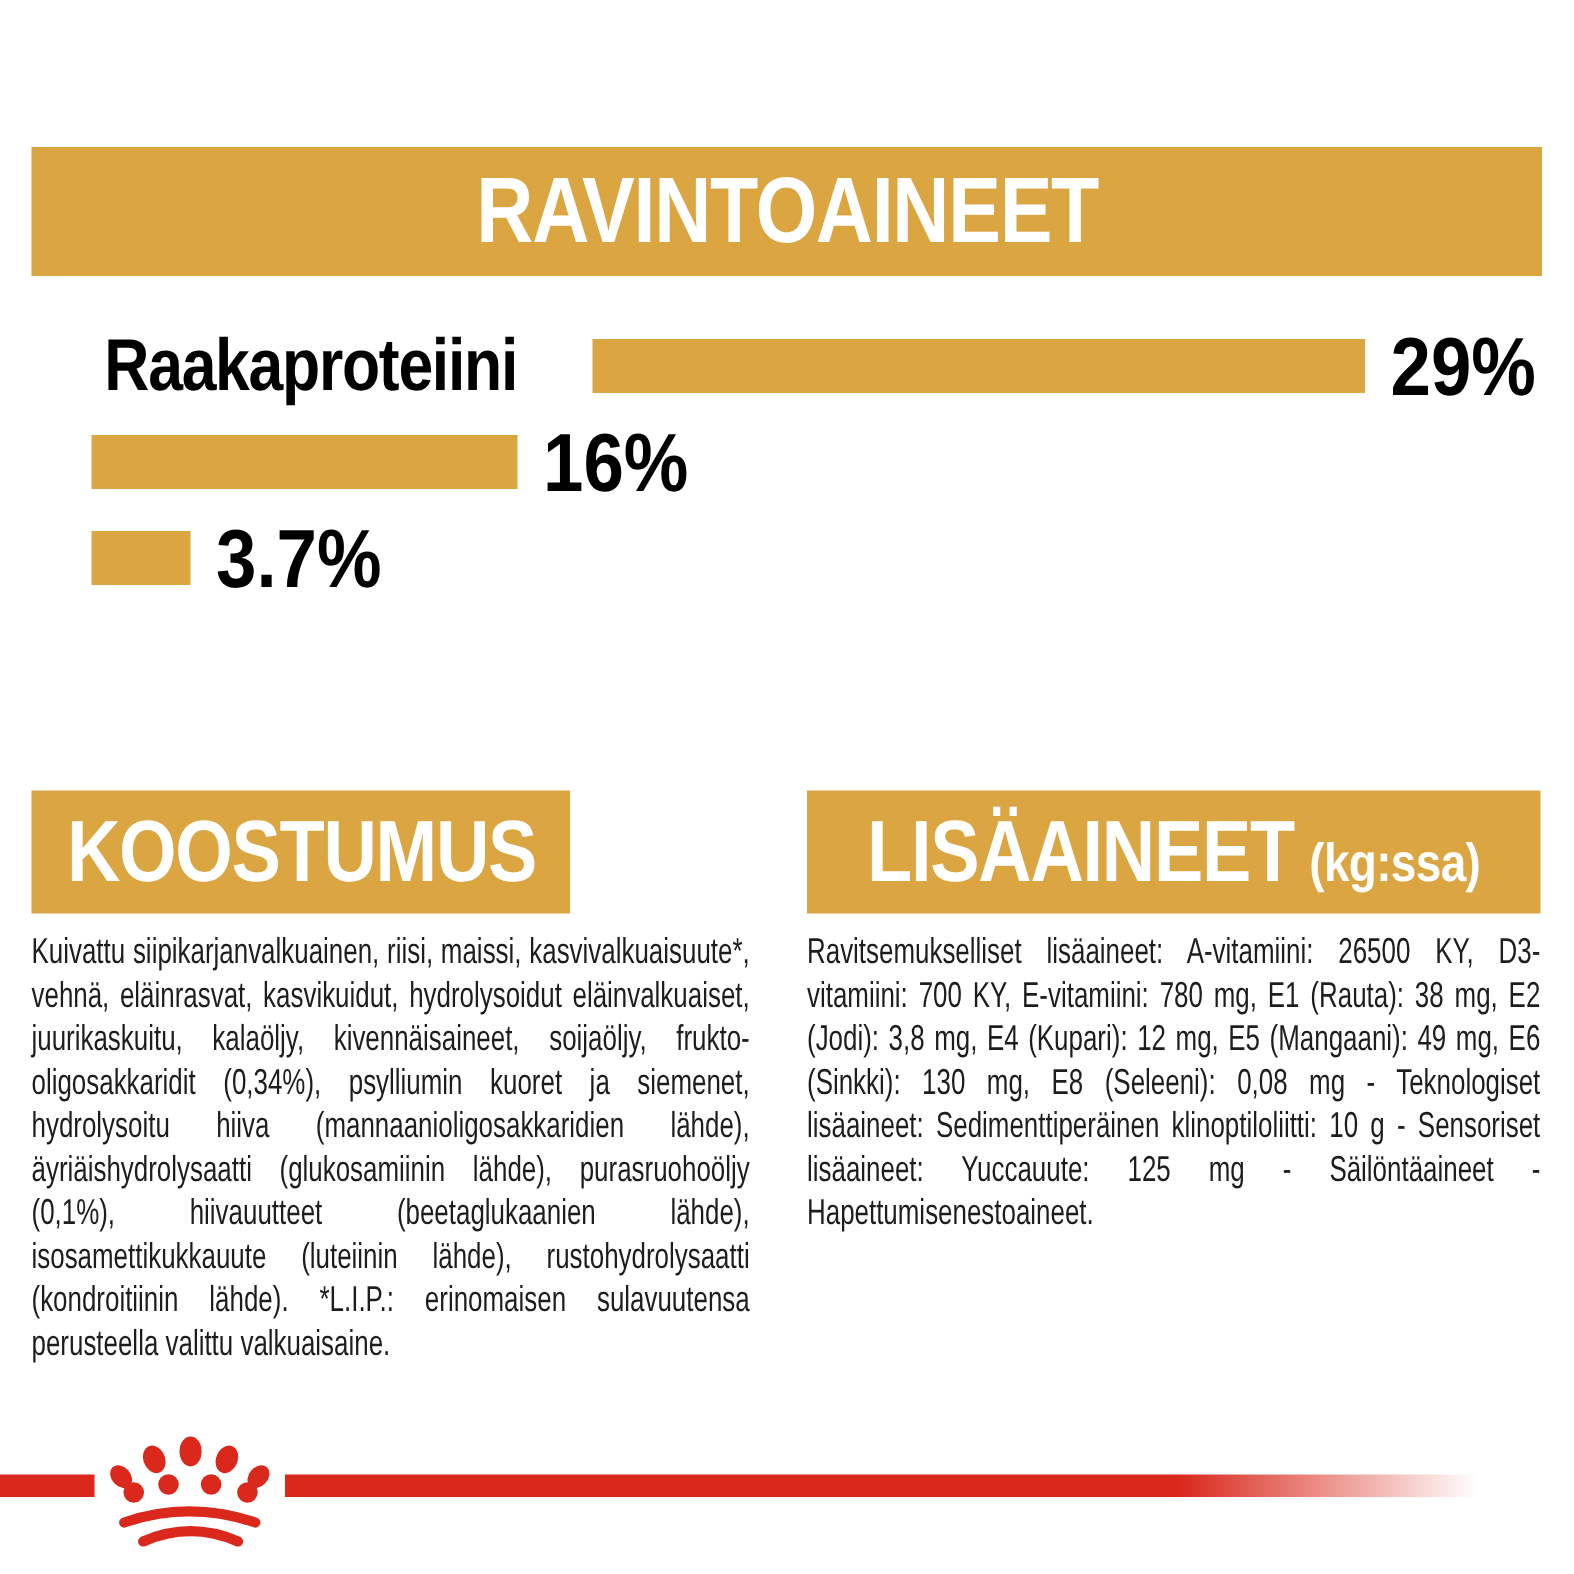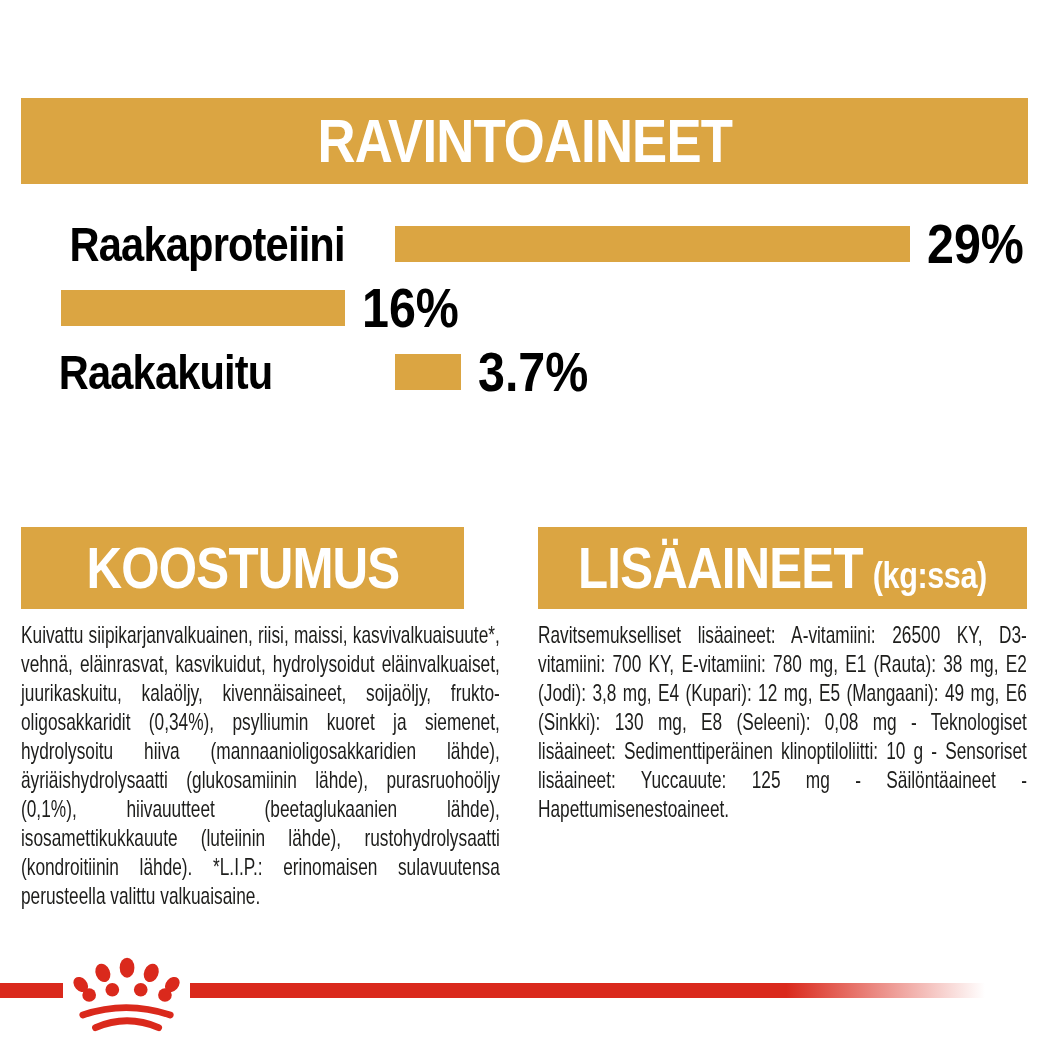--- a/index.html
+++ b/index.html
@@ -16,21 +16,21 @@
     font-family:"Liberation Sans", sans-serif;
     color:var(--ink);
   }
   
   .gold-banner{
     position:absolute;
     background:var(--gold);
     display:flex;align-items:center;justify-content:center;
   }
   .main-banner{left:21px;top:98px;width:1007px;height:86px;}
-  .koostumus-banner{left:21px;top:527px;width:443px;height:82px;}
+  .koostumus-banner{left:21px;top:527px;width:359px;height:82px;}
   .lisaaineet-banner{left:538px;top:527px;width:489px;height:82px;}
   .banner-inner{
     display:flex;align-items:baseline;gap:12px;
     transform:scaleX(0.85);transform-origin:50% 50%;
     white-space:nowrap;
   }
   .banner-text{
     color:#fff;font-weight:700;font-size:62px;line-height:1;
     letter-spacing:-1px;
   }
@@ -104,23 +104,20 @@
           <span class="chart-label">Raakaproteiini</span>
         </div>
         <div class="chart-bar" style="width: 515.04px; background: rgb(219, 165, 66);"></div>
         <span class="chart-value">29%</span>
       </div>
       <div class="chart-row">
         <div class="chart-bar" style="width: 284.16px; background: rgb(219, 165, 66);"></div>
         <span class="chart-value">16%</span>
       </div>
       <div class="chart-row">
-        <div class="chart-label-box">
-          <span class="chart-label">Raakakuitu</span>
-        </div>
         <div class="chart-bar" style="width: 65.712px; background: rgb(219, 165, 66);"></div>
         <span class="chart-value">3.7%</span>
       </div>
     </div>
 
   <div class="gold-banner koostumus-banner">
     <div class="banner-inner">
       <span class="banner-text">KOOSTUMUS</span>
     </div>
   </div>

